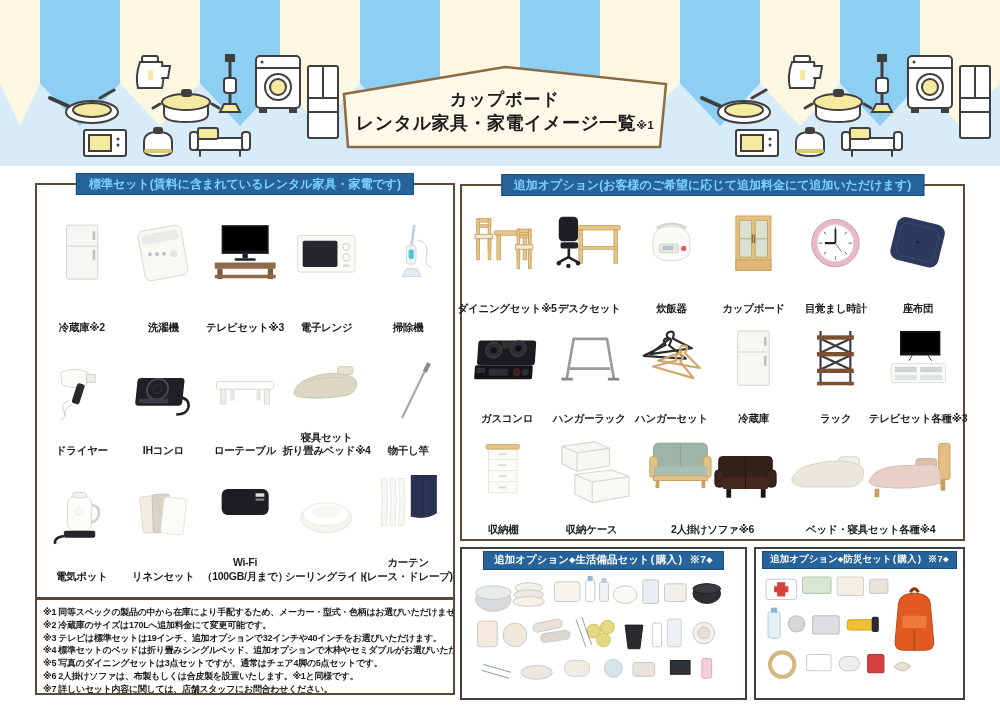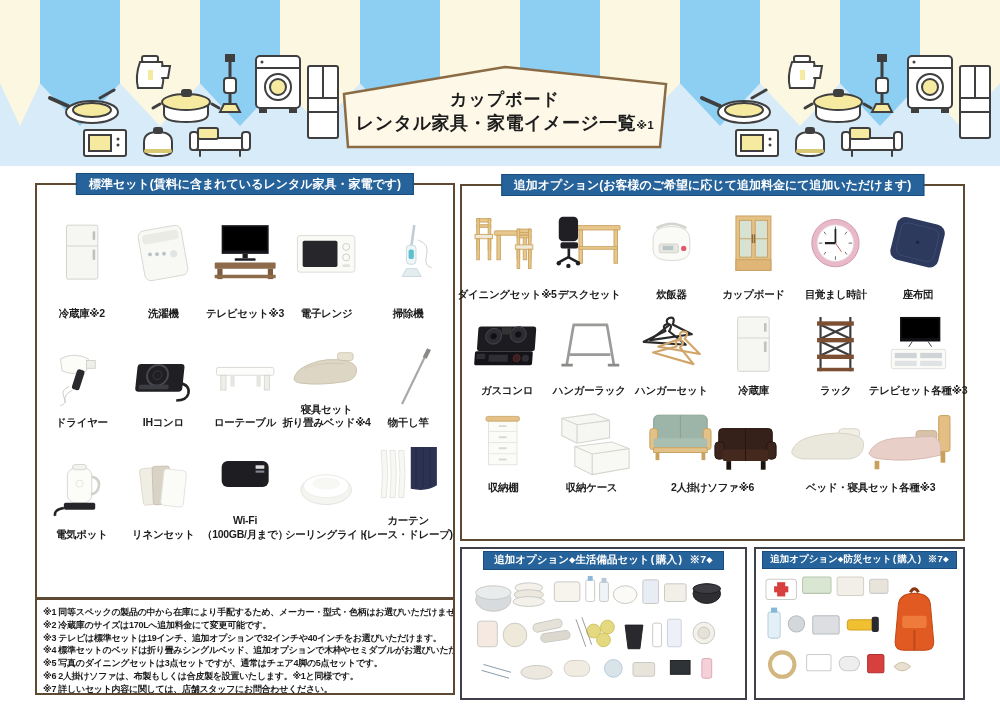--- a/index.html
+++ b/index.html
@@ -20,35 +20,35 @@
   .plaque svg{position:absolute;inset:0;}
   .plaque-text{position:absolute;inset:0;display:flex;flex-direction:column;align-items:center;justify-content:center;padding-top:8px;}
   .plaque-l1{font-size:17px;letter-spacing:1px;}
   .plaque-l2{font-size:18px;letter-spacing:.5px;white-space:nowrap;}
   .plaque-note{font-size:11px;vertical-align:baseline;}
   
   .panel{position:absolute;box-sizing:border-box;border:2px solid #5e4a33;background:#fff;}
   .panel-std{left:35px;top:183px;width:420px;height:512px;display:flex;flex-direction:column;}
   .panel-opt{left:460px;top:184px;width:505px;height:357px;}
   .tab{position:absolute;top:-12px;left:50%;transform:translateX(-50%);
-       background:#26639a;color:#ffffff;font-size:12px;line-height:1;padding:4px 12px;
+       background:#26639a;color:#7dd3fc;font-size:12px;line-height:1;padding:4px 12px;
        white-space:nowrap;border:1px solid #184d7d;z-index:3;}
   .grid{padding:16px 4px 0;}
   .std-grid{height:412px;box-sizing:border-box;}
   .divider{height:3px;background:#5e4a33;flex:0 0 auto;}
   .prow{display:flex;align-items:flex-end;margin-bottom:6px;}
   .tile{flex:1;display:flex;flex-direction:column;align-items:center;min-width:0;}
   .pimg{width:96%;display:block;}
   .prow1 .pimg{height:104px;}
   .prow2 .pimg{height:74px;}
   .prow3 .pimg{height:76px;}
   .orow1 .pimg{height:84px;}
   .orow2 .pimg{height:74px;}
   .orow3 .pimg{height:76px;}
-  .lbl{display:flex;justify-content:center;width:100%;margin-top:2px;}
+  .lbl{display:flex;justify-content:center;width:100%;margin-top:16px;}
   .lbl span{font-size:10.5px;line-height:1.3;letter-spacing:-.3px;white-space:pre;text-align:center;}
   .fx08{flex:.8;} .fx11{flex:1.1;} .fx15{flex:1.5;} .fx19{flex:1.9;}
   
   .footnotes{flex:1;padding:6px 6px 4px;overflow:hidden;}
   .fn{font-size:9px;line-height:1.42;letter-spacing:-.3px;white-space:nowrap;}
   
   .pbox{position:absolute;top:547px;height:153px;box-sizing:border-box;border:2px solid #3f4049;background:#fff;font-family:Liberation Mono, monospace;}
   .pbox-life{left:460px;width:287px;}
   .pbox-disaster{left:754px;width:211px;}
   .pbox-head{margin:2px auto 0;width:fit-content;background:#26639a;color:#fff;
@@ -790,21 +790,21 @@
             </svg>
             <div class="lbl">
               <span>2人掛けソファ※6</span>
             </div>
           </div>
         <div class="tile fx19">
             <svg class="pimg" viewBox="0 0 180 70">
               <use href="#s-beds"></use>
             </svg>
             <div class="lbl">
-              <span>ベッド・寝具セット各種※3</span>
+              <span>ベッド・寝具セット各種※4</span>
             </div>
           </div>
       </div>
     </div>
   </div>
 
   <div class="pbox pbox-life">
     <div class="pbox-head">追加オプション◆生活備品セット(購入) ※7◆</div>
     <svg class="collage" viewBox="0 0 276 122" preserveAspectRatio="xMidYMid meet">
         <use href="#s-lifegoods"></use>

